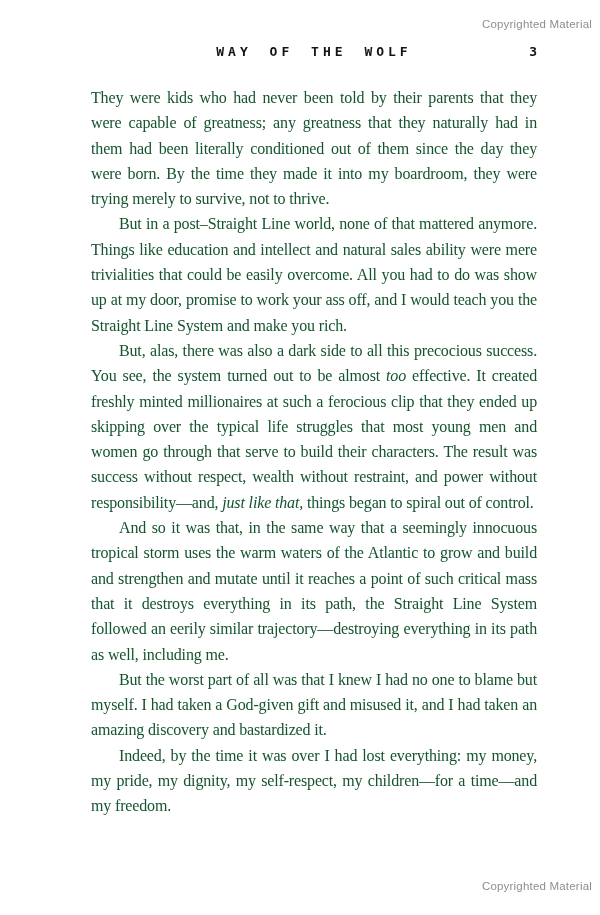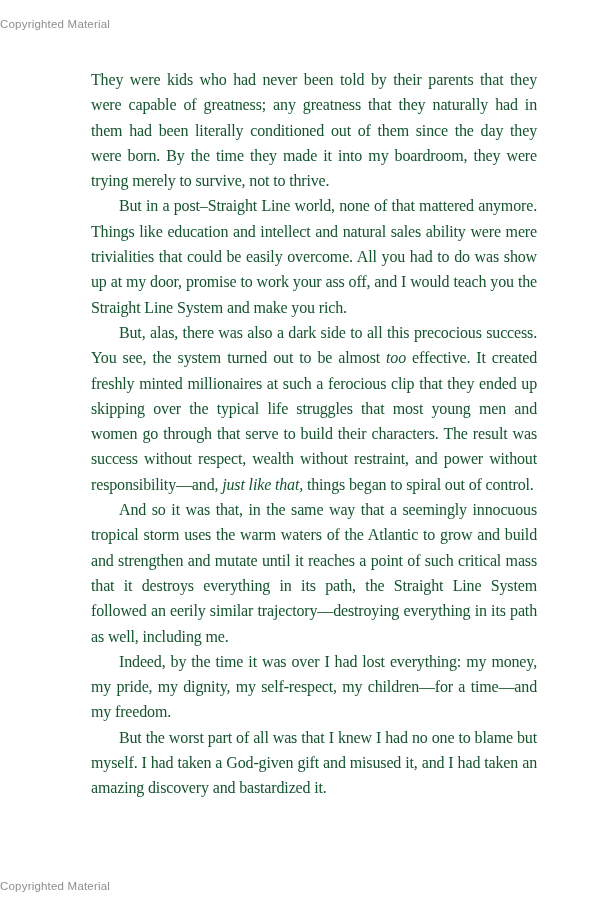--- a/index.html
+++ b/index.html
@@ -7,22 +7,22 @@
     position: relative;
     width: 600px;
     height: 915px;
     background: #ffffff;
     font-family: "Liberation Serif", serif;
     color: #1c1c1c;
     overflow: hidden;
   }
   .copyright {
     position: absolute;
-    left: 0; right: 16px;
-    text-align: left;
+    left: 0; right: 8px;
+    text-align: right;
     font-family: "Liberation Sans", sans-serif;
     font-size: 11.5px;
     color: #8e8e8e;
     letter-spacing: 0.2px;
   }
   .copyright.top { top: 18px; }
   .copyright.bottom { top: 880px; }
   .content {
     position: absolute;
     left: 91px;
@@ -64,26 +64,30 @@
   .body-text em { font-style: italic; }
 </style>
 </head>
 <body>
 
 <div class="page">
 
   <div class="copyright top">Copyrighted Material</div>
 
   <div class="content">
+    <div class="running-header">
+      <div class="running-title">WAY OF THE WOLF</div>
+      <div class="page-number">3</div>
+    </div>
 
     <div class="body-text">
         <p class=""><span>They were kids who had never been told by their parents that they were capable of greatness; any greatness that they naturally had in them had been literally conditioned out of them since the day they were born. By the time they made it into my boardroom, they were trying merely to survive, not to thrive.</span></p>
         <p class="indent"><span>But in a post–Straight Line world, none of that mattered anymore. Things like education and intellect and natural sales ability were mere trivialities that could be easily overcome. All you had to do was show up at my door, promise to work your ass off, and I would teach you the Straight Line System and make you rich.</span></p>
         <p class="indent"><span>But, alas, there was also a dark side to all this precocious success. You see, the system turned out to be almost </span><em>too</em><span> effective. It created freshly minted millionaires at such a ferocious clip that they ended up skipping over the typical life struggles that most young men and women go through that serve to build their characters. The result was success without respect, wealth without restraint, and power without responsibility—and, </span><em>just like that,</em><span> things began to spiral out of control.</span></p>
         <p class="indent"><span>And so it was that, in the same way that a seemingly innocuous tropical storm uses the warm waters of the Atlantic to grow and build and strengthen and mutate until it reaches a point of such critical mass that it destroys everything in its path, the Straight Line System followed an eerily similar trajectory—destroying everything in its path as well, including me.</span></p>
+        <p class="indent"><span>But the worst part of all was that I knew I had no one to blame but myself. I had taken a God-given gift and misused it, and I had taken an amazing discovery and bastardized it.</span></p>
         <p class="indent"><span>Indeed, by the time it was over I had lost everything: my money, my pride, my dignity, my self-respect, my children—for a time—and my freedom.</span></p>
-        <p class="indent"><span>But the worst part of all was that I knew I had no one to blame but myself. I had taken a God-given gift and misused it, and I had taken an amazing discovery and bastardized it.</span></p>
       </div>
   </div>
 
   <div class="copyright bottom">Copyrighted Material</div>
 
 </div>
 
 </body></html>

